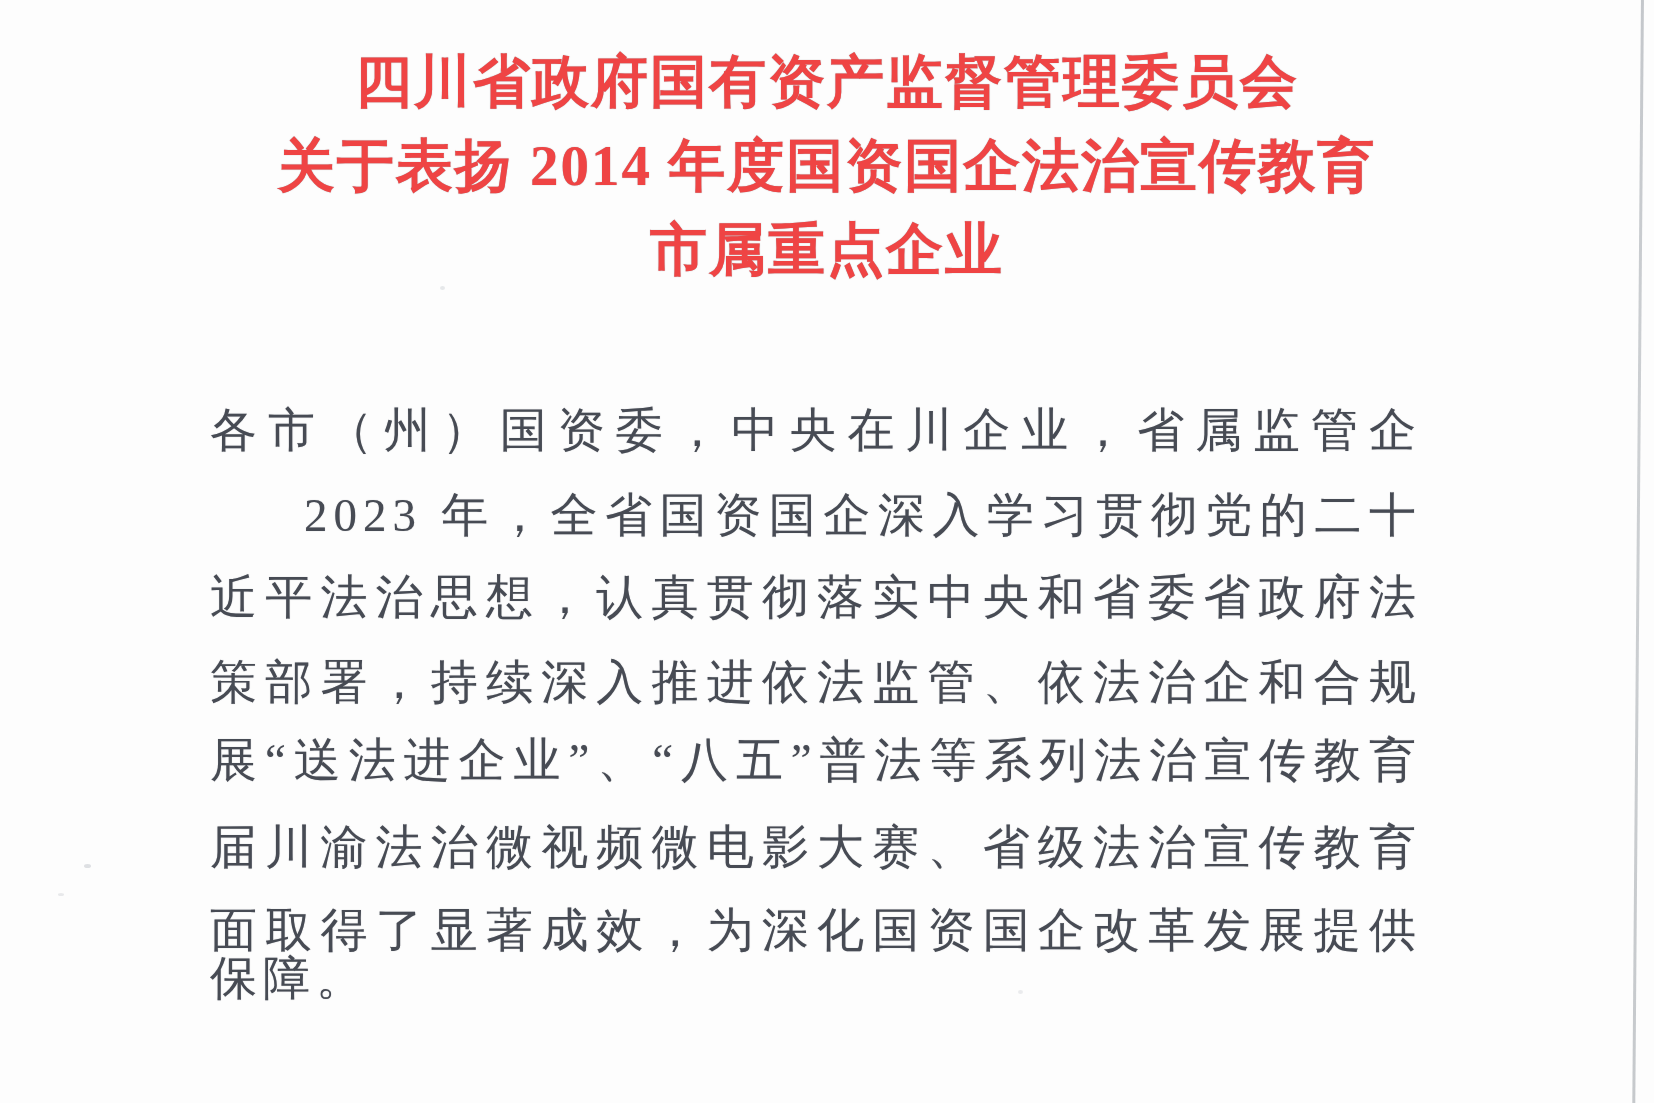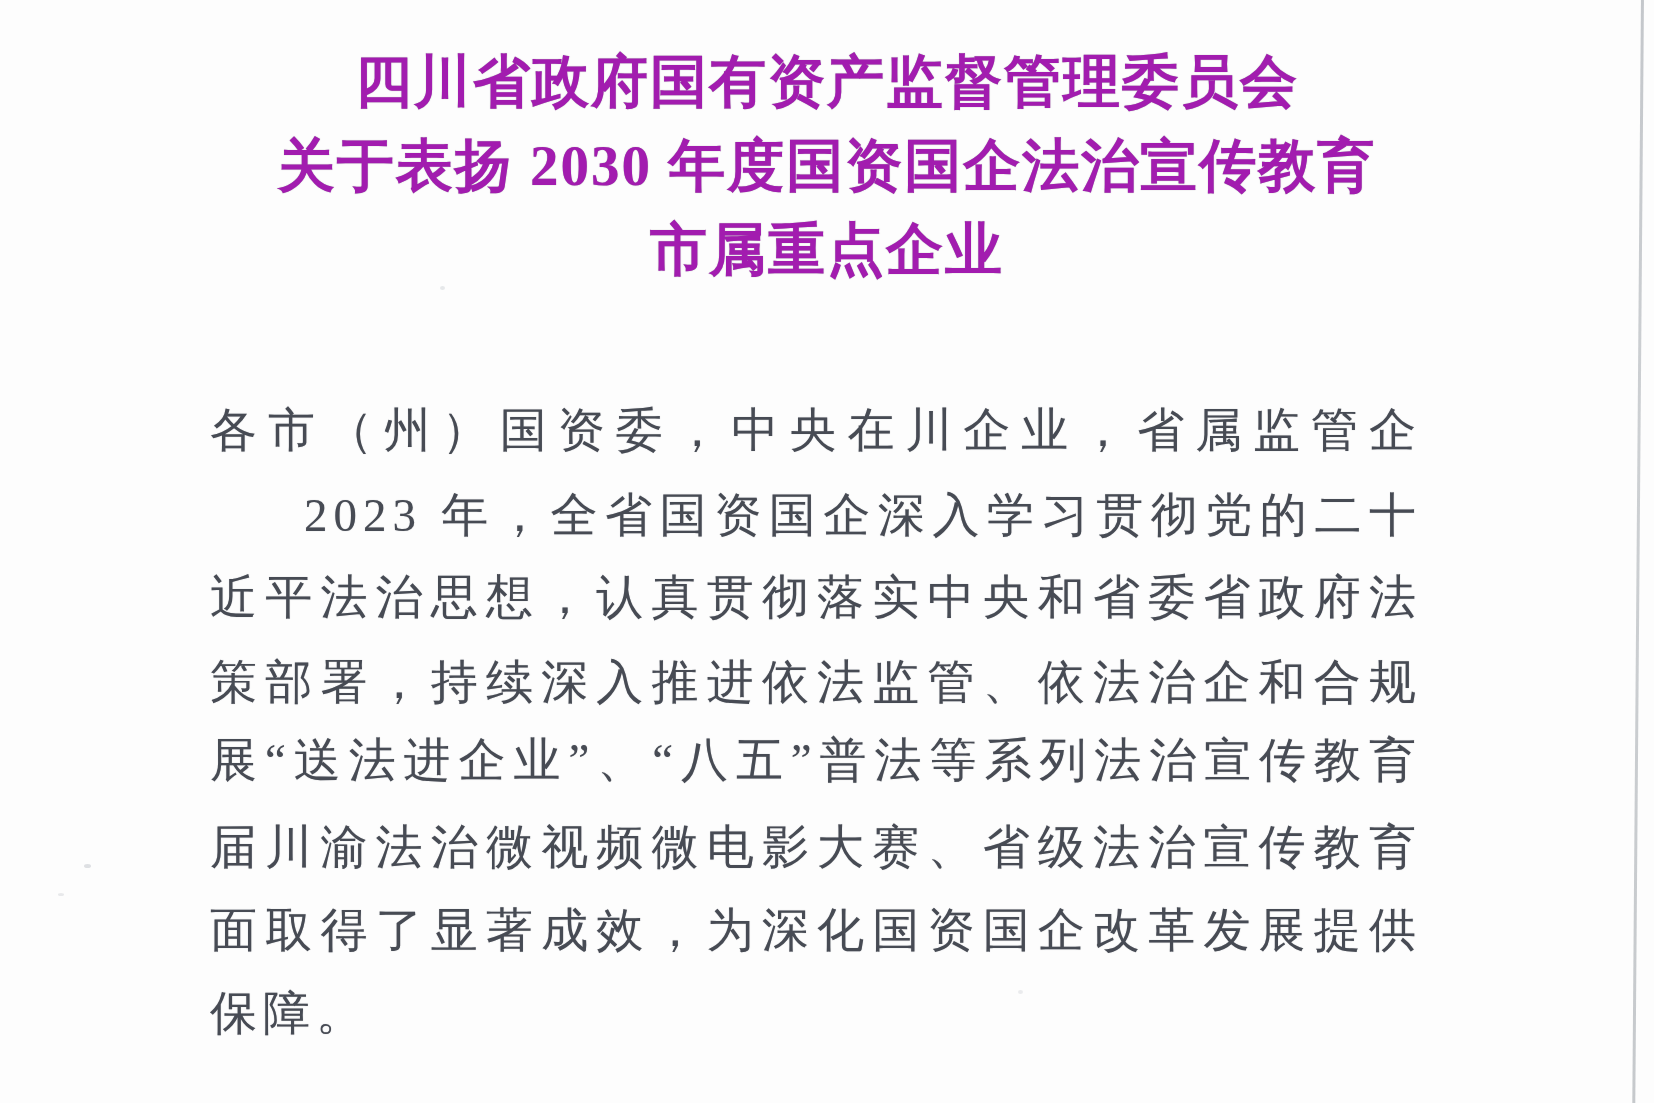--- a/index.html
+++ b/index.html
@@ -22,21 +22,21 @@
     left: 0;
     width: 1654px;
     text-align: center;
   }
   .title-line {
     height: 84px;
     line-height: 84px;
     font-size: 57px;
     font-weight: bold;
     letter-spacing: 2px;
-    color: #a21caf;
+    color: #ef4444;
     white-space: nowrap;
     
     text-shadow: 0 0 1px rgba(74, 79, 88, 0.55);
   }
   
   .body-line {
     position: absolute;
     left: 210px;
     width: 1212px;
     height: 64px;
@@ -78,33 +78,33 @@
   .speck.s3 { left: 58px;  top: 893px; width: 6px; height: 3px; background: rgba(185, 190, 196, 0.3); }
   .speck.s4 { left: 1018px; top: 990px; width: 5px; height: 4px; background: rgba(188, 192, 197, 0.28); }
 </style>
 </head>
 <body>
 
 <div class="page">
 
   <div class="title-block">
     <div class="title-line">四川省政府国有资产监督管理委员会</div>
-    <div class="title-line">关于表扬 2030 年度国资国企法治宣传教育</div>
+    <div class="title-line">关于表扬 2014 年度国资国企法治宣传教育</div>
     <div class="title-line">市属重点企业</div>
   </div>
 
   <div>
     <div class="body-line" style="top:400px;">各市（州）国资委，中央在川企业，省属监管企业，市属重点企业：</div>
     <div class="body-line indent" style="top:485px;">2023 年，全省国资国企深入学习贯彻党的二十大精神和习</div>
     <div class="body-line" style="top:567px;">近平法治思想，认真贯彻落实中央和省委省政府法治建设各项决</div>
     <div class="body-line" style="top:652px;">策部署，持续深入推进依法监管、依法治企和合规管理，广泛开</div>
     <div class="body-line" style="top:730px;">展“送法进企业”、“八五”普法等系列法治宣传教育活动，在第四</div>
     <div class="body-line" style="top:817px;">届川渝法治微视频微电影大赛、省级法治宣传教育基地建设等方</div>
     <div class="body-line" style="top:900px;">面取得了显著成效，为深化国资国企改革发展提供了有力支撑和</div>
-    <div class="body-line last" style="top:983px;">保障。</div>
+    <div class="body-line last" style="top:948px;">保障。</div>
   </div>
 
   <div class="scan-edge-line"></div>
   <div class="speck s1"></div>
   <div class="speck s2"></div>
   <div class="speck s3"></div>
   <div class="speck s4"></div>
 
 </div>
 

